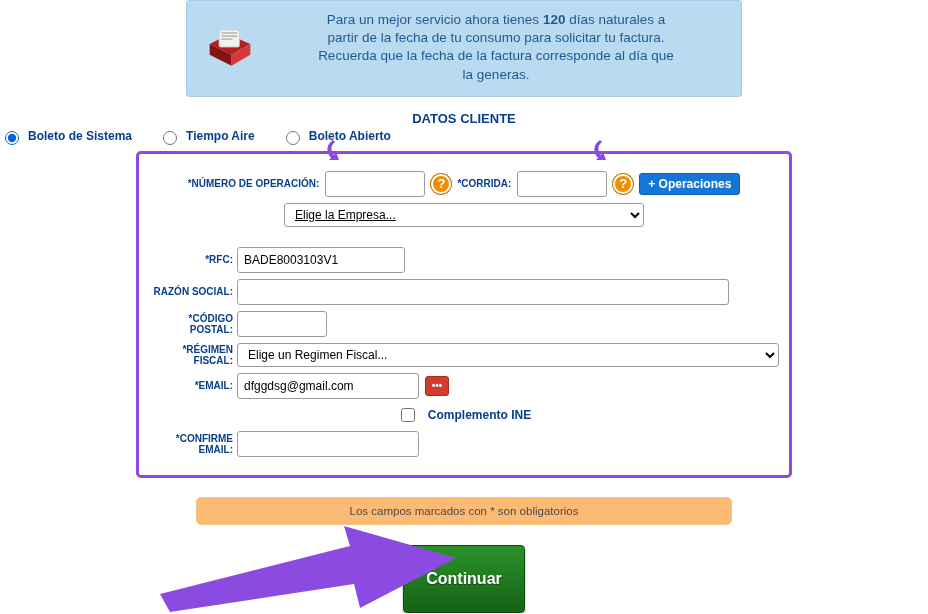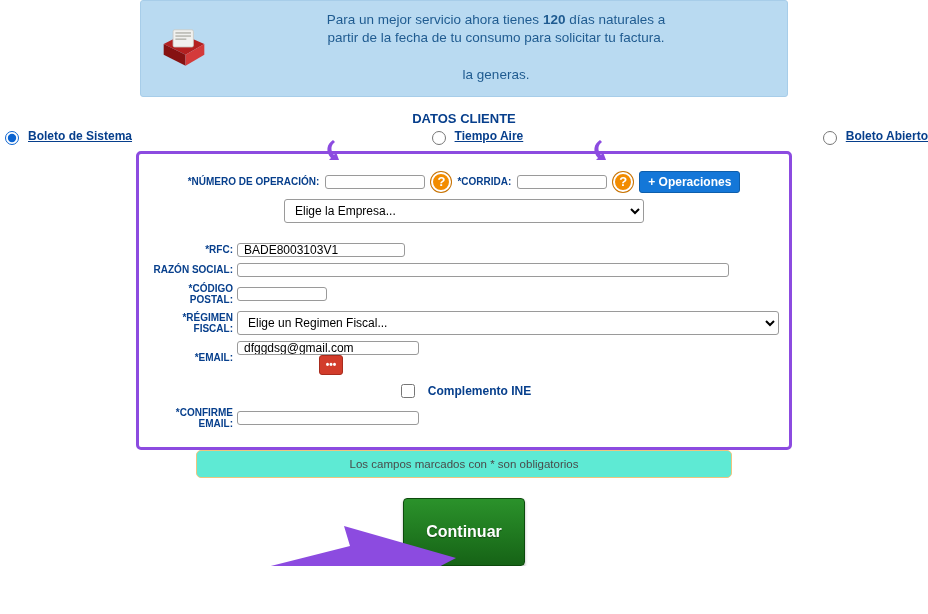--- a/index.html
+++ b/index.html
@@ -8,21 +8,21 @@
     padding: 0;
     font-family: Arial, Helvetica, sans-serif;
     background: #ffffff;
     width: 928px;
   }
   .container {
     width: 928px;
     position: relative;
   }
   .info-banner {
-    width: 648px;
+    width: 556px;
     margin: 0 auto;
     background: #b9daf1;
     border: 1px solid #a7cde9;
     border-radius: 3px;
     padding: 10px 18px 12px 18px;
     display: flex;
     align-items: center;
   }
   .info-banner .icon {
     width: 50px;
@@ -46,28 +46,27 @@
   }
   .subtitle {
     color: #073f8c;
     font-size: 13.5px;
     font-weight: bold;
     text-align: center;
     margin: 6px 0 6px 0;
   }
   .radio-row {
     display: flex;
-    justify-content: space-between;
-    gap: 40px;
+    justify-content: flex-start;
+    gap: 26px;
     font-size: 12px;
     font-weight: bold;
     color: #073f8c;
     margin-bottom: 6px;
     position: relative;
-    text-decoration: underline;
   }
   .radio-item { display: inline-flex; align-items: center; gap: 6px; cursor: pointer; }
   .radio-item input { accent-color: #0a63d0; cursor: pointer; width: 14px; height: 14px; }
   .form-panel {
     border: 3px solid #8c4be0;
     border-radius: 5px;
     margin: 0 136px 0 136px;
     padding: 17px 10px 12px 10px;
     position: relative;
   }
@@ -87,21 +86,21 @@
   }
   .label-inline {
     font-size: 10px;
     font-weight: bold;
     color: #073f8c;
     margin-right: 4px;
   }
   input[type=text], select {
     border: 1px solid #9a9a9a;
     border-radius: 3px;
-    height: 14px;
+    height: 26px;
     font-size: 12px;
     padding: 2px 6px;
     background: #fff;
   }
   select { height: 24px; }
   .help-badge {
     display: inline-flex;
     align-items: center;
     justify-content: center;
     width: 20px; height: 20px;
@@ -130,36 +129,36 @@
     justify-content: center;
     gap: 2px;
     margin-bottom: 6px;
   }
   .select-empresa { width: 360px; margin: 0 auto 6px auto; display: block; }
   .input-rfc { width: 168px; }
   .input-wide { width: 492px; }
   .input-cp { width: 90px; }
   .select-regimen { width: 542px; }
   .input-email { width: 182px; }
-  .email-wrap { position: relative; display: inline-flex; align-items: center; flex-direction: column; }
+  .email-wrap { position: relative; display: inline-flex; align-items: center; }
   .email-ext {
     width: 24px; height: 20px;
     background: #d23c2b;
     border: 1px solid #a82c1e;
     border-radius: 3px;
     margin-left: 6px;
     display: inline-flex; align-items: center; justify-content: center;
     color: #fff; font-size: 10px; font-weight: bold;
   }
   .center-row { justify-content: center; gap: 10px; }
   .cb { width: 14px; height: 14px; }
   .required-banner {
     width: 536px;
-    margin: 0 auto 0 auto;
-    background: #5eead4;
+    margin: 19px auto 0 auto;
+    background: #fdba74;
     border: 1px solid #efc47e;
     border-radius: 5px;
     color: #4a4a4a;
     font-size: 11.5px;
     text-align: center;
     padding: 7px 0;
   }
   .btn-continuar {
     display: block;
     margin: 20px auto 0 auto;
@@ -191,21 +190,21 @@
         <path d="M58 28 L34 42 L34 56 L58 42 Z" fill="#d43a3a"></path>
         <rect x="18" y="10" width="26" height="22" rx="2" fill="#f1f1ef" stroke="#c7c7c2"></rect>
         <rect x="21" y="13" width="20" height="2" fill="#b9b9b2"></rect>
         <rect x="21" y="17" width="20" height="2" fill="#b9b9b2"></rect>
         <rect x="21" y="21" width="14" height="2" fill="#b9b9b2"></rect>
       </svg>
     </span>
     <div class="text">
       <span>Para un mejor servicio ahora tienes </span><strong>120</strong><span> días naturales a</span><br>
       <span>partir de la fecha de tu consumo para solicitar tu factura.</span><br>
-      <br>
+      <span>Recuerda que la fecha de la factura corresponde al día que</span><br>
       <span>la generas.</span>
     </div>
   </div>
 
   <h2 class="section-title">DATOS CLIENTE</h2>
 
   <div style="position:relative;">
 
     <div class="radio-row">
       <label class="radio-item">
@@ -239,21 +238,21 @@
     <div class="row-top">
       <span class="label-inline">*NÚMERO DE OPERACIÓN:</span>
       <input type="text" style="width: 100px;">
       <span class="help-badge">?</span>
       <span class="label-inline">*CORRIDA:</span>
       <input type="text" style="width: 90px;">
       <span class="help-badge">?</span>
       <button class="btn-operaciones">+ Operaciones</button>
     </div>
 
-    <div style="text-align:center; margin-bottom:20px;">
+    <div style="text-align:center; margin-bottom:20px;text-decoration:underline;">
       <select class="select-empresa">
         <option>Elige la Empresa...</option>
       </select>
     </div>
 
     <div class="row">
       <span class="label-col">*RFC:</span>
       <input type="text" class="input-rfc" value="BADE8003103V1" style="">
     </div>
 

